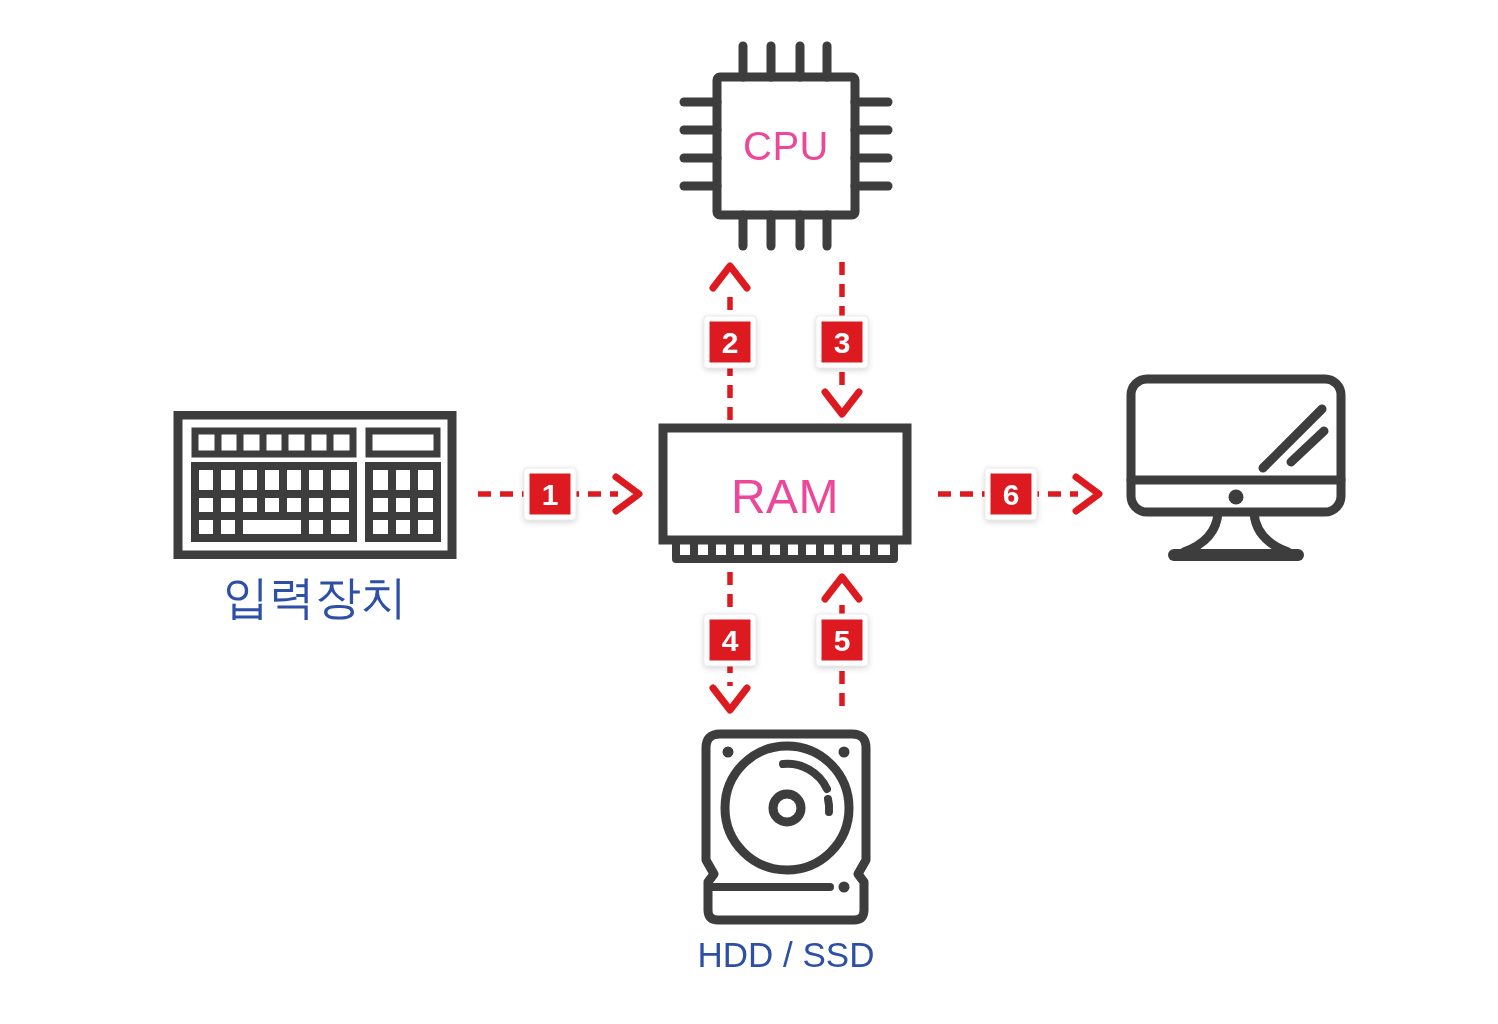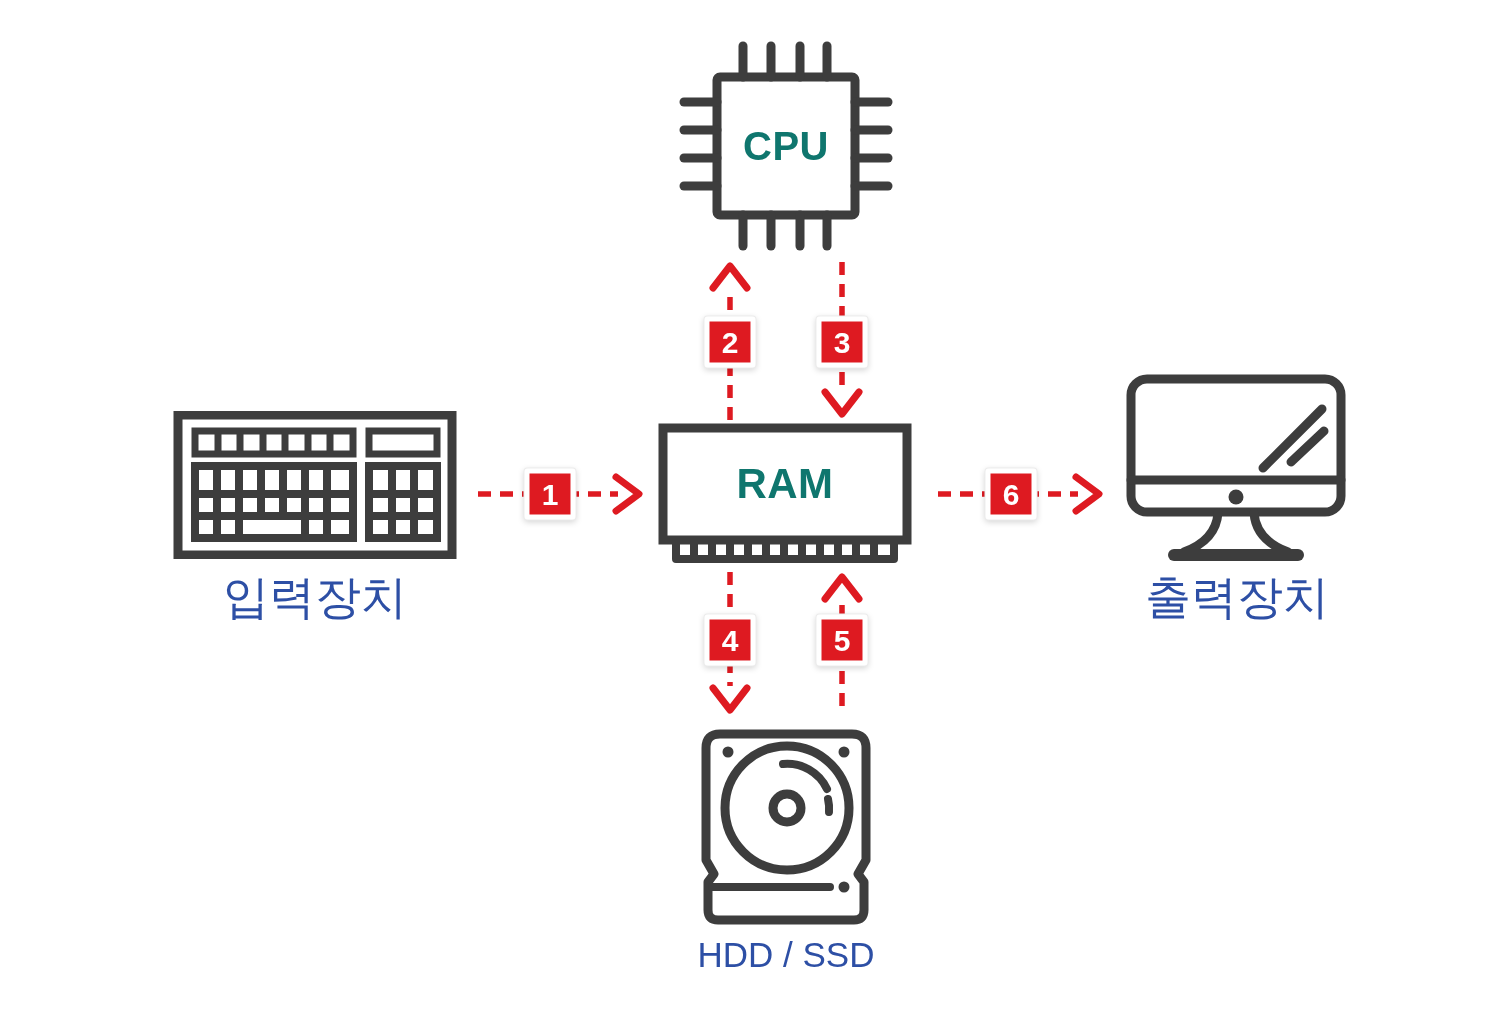--- a/index.html
+++ b/index.html
@@ -15,26 +15,26 @@
     background: #ffffff;
     overflow: hidden;
   }
   .node { position: absolute; }
   .node svg { display: block; }
   .chip-label {
     position: absolute;
     display: flex;
     align-items: center;
     justify-content: center;
-    font-weight: bold;
-    color: #0f766e;
+    font-weight: normal;
+    color: #ec4899;
     letter-spacing: 0.5px;
   }
   .cpu-label-box { left: 39px; top: 37px; width: 138px; height: 138px; font-size: 40px; }
-  .ram-label-box { left: 7px; top: 7px; width: 244px; height: 112px; font-size: 42px; }
+  .ram-label-box { left: 7px; top: 19px; width: 244px; height: 112px; font-size: 48px; }
   .device-label {
     position: absolute;
     text-align: center;
     font-weight: normal;
     color: #2d4fa5;
     font-size: 46px;
     line-height: 1.1;
   }
   .connectors {
     position: absolute;
@@ -156,21 +156,20 @@
       <rect x="7" y="7" width="210" height="133" rx="16"></rect>
       <line x1="7" y1="108" x2="217" y2="108"></line>
       <circle cx="112" cy="125" r="7.5" fill="#3d3d3d" stroke="none"></circle>
       <line x1="139" y1="96" x2="198" y2="37"></line>
       <line x1="167" y1="90" x2="200" y2="59"></line>
       <path d="M94,141 Q92,168 60,180"></path>
       <path d="M130,141 Q132,168 164,180"></path>
       <line x1="50" y1="183" x2="174" y2="183" stroke-width="12"></line>
     </svg>
   </div>
-  <div class="device-label" style="left:1124px; top:572px; width:226px;">출력장치</div>
 
   <div class="node" style="left:698px; top:728px; width:176px; height:200px;">
     <svg width="176" height="200" viewBox="0 0 176 200" fill="none" stroke="#3d3d3d" stroke-width="9" stroke-linejoin="round" stroke-linecap="round">
       <path d="M22,6 H154 Q168,6 168,20 V132 L160,146 L166,154 V182 Q166,192 156,192 H20 Q10,192 10,182 V154 L16,146 L8,132 V20 Q8,6 22,6 Z"></path>
       <circle cx="89" cy="80" r="62"></circle>
       <circle cx="89" cy="80" r="14"></circle>
       <path d="M85,36 A44,44 0 0 1 129,61" stroke-width="8"></path>
       <path d="M130,71 A42,42 0 0 1 131,84" stroke-width="8"></path>
       <circle cx="30" cy="24" r="5.5" fill="#3d3d3d" stroke="none"></circle>
       <circle cx="146" cy="24" r="5.5" fill="#3d3d3d" stroke="none"></circle>

